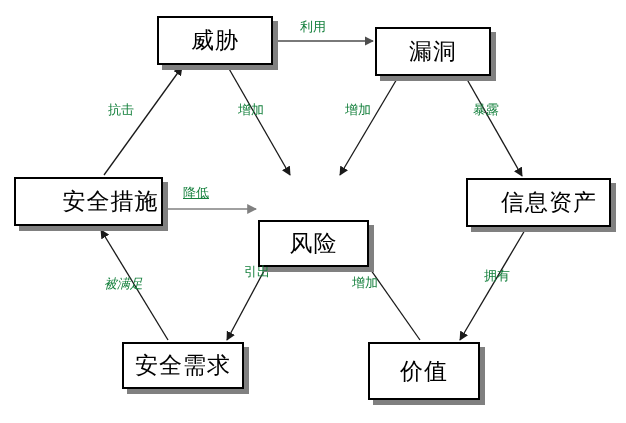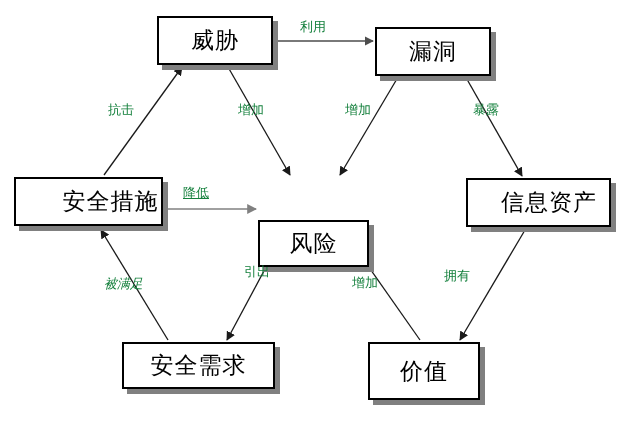--- a/index.html
+++ b/index.html
@@ -93,33 +93,33 @@
       </div>
       <div class="node" style="left: 14px; top: 177px; width: 149px; height: 49px; padding-left: 44px;">
         <span class="node-label">安全措施</span>
       </div>
       <div class="node" style="left: 258px; top: 177px; width: 111px; height: 47px; margin-top: 43px;">
         <span class="node-label">风险</span>
       </div>
       <div class="node" style="left: 466px; top: 178px; width: 145px; height: 49px; padding-left: 21px;">
         <span class="node-label">信息资产</span>
       </div>
-      <div class="node" style="left: 122px; top: 342px; width: 153px; height: 47px; align-items: center;">
+      <div class="node" style="left: 122px; top: 342px; width: 122px; height: 47px; align-items: center;">
         <span class="node-label">安全需求</span>
       </div>
       <div class="node" style="left: 368px; top: 342px; width: 112px; height: 58px;">
         <span class="node-label">价值</span>
       </div>
     </div>
   <div id="label-layer">
       <div class="edge-label" style="left: 300px; top: 18px;">利用</div>
       <div class="edge-label" style="left: 108px; top: 101px;">抗击</div>
       <div class="edge-label" style="left: 238px; top: 101px;">增加</div>
       <div class="edge-label" style="left: 345px; top: 101px;">增加</div>
       <div class="edge-label" style="left: 473px; top: 101px;">暴露</div>
       <div class="edge-label" style="left: 183px; top: 184px; text-decoration: underline;">降低</div>
       <div class="edge-label" style="left: 104px; top: 275px; font-style: italic;">被满足</div>
       <div class="edge-label" style="left: 244px; top: 263px;">引出</div>
       <div class="edge-label" style="left: 352px; top: 274px;">增加</div>
-      <div class="edge-label" style="left: 444px; top: 267px;">拥有</div>
+      <div class="edge-label" style="left: 484px; top: 267px;">拥有</div>
     </div>
 
 </div>
 
 </body></html>

